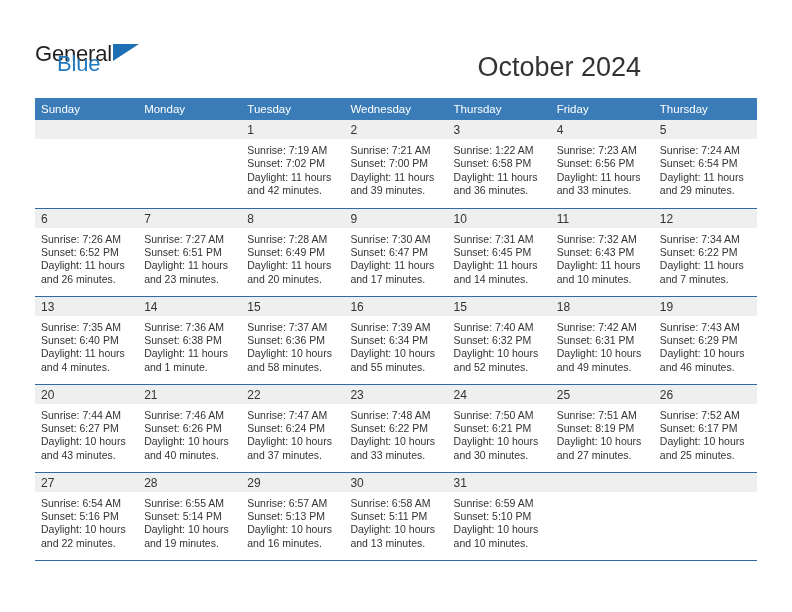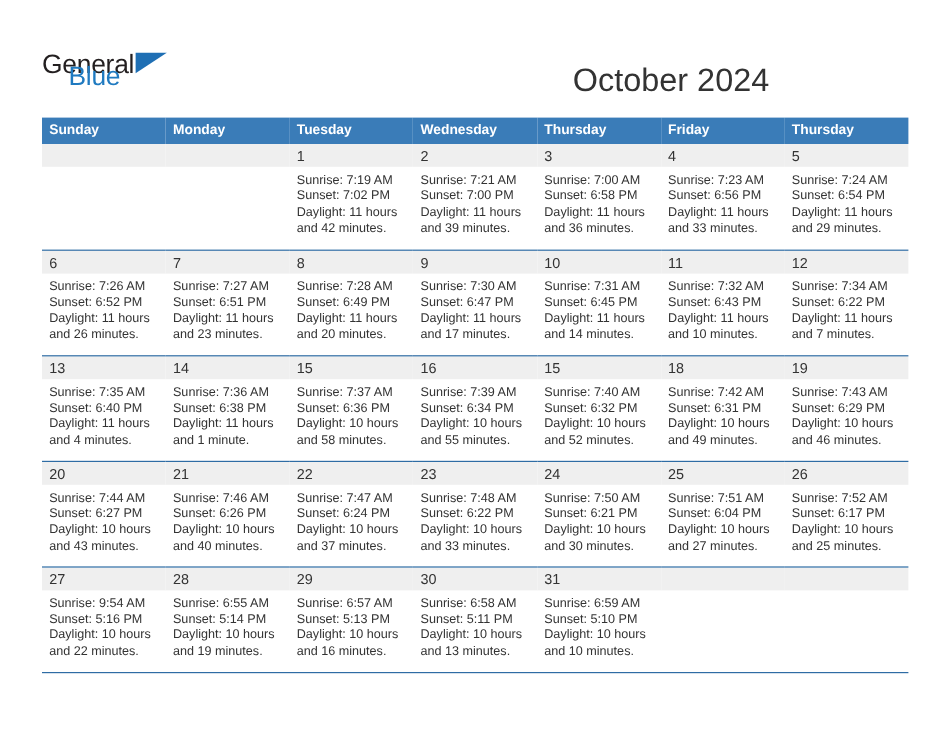--- a/index.html
+++ b/index.html
@@ -84,21 +84,21 @@
   .calendar {
     width: 722px;
     border-collapse: collapse;
     table-layout: fixed;
     margin-top: 9px;
   }
   .calendar th {
     background: #3a7cb8;
     color: #ffffff;
     font-size: 11.5px;
-    font-weight: bold;
+    font-weight: normal;
     text-align: left;
     padding: 5px 0 5px 6px;
     height: 20px;
     box-sizing: border-box;
     border: none;
   }
   .calendar td {
     vertical-align: top;
     padding: 0;
     border-top: 1.6px solid #2e6ca4;
@@ -186,21 +186,21 @@
             <div class="details">
               <div>Sunrise: 7:21 AM</div>
               <div>Sunset: 7:00 PM</div>
               <div>Daylight: 11 hours</div>
               <div>and 39 minutes.</div>
             </div>
           </td>
           <td class="cell">
             <div class="daynum">3</div>
             <div class="details">
-              <div>Sunrise: 7:00 AM</div>
+              <div>Sunrise: 1:22 AM</div>
               <div>Sunset: 6:58 PM</div>
               <div>Daylight: 11 hours</div>
               <div>and 36 minutes.</div>
             </div>
           </td>
           <td class="cell">
             <div class="daynum">4</div>
             <div class="details">
               <div>Sunrise: 7:23 AM</div>
               <div>Sunset: 6:56 PM</div>
@@ -391,40 +391,40 @@
               <div>Sunrise: 7:50 AM</div>
               <div>Sunset: 6:21 PM</div>
               <div>Daylight: 10 hours</div>
               <div>and 30 minutes.</div>
             </div>
           </td>
           <td class="cell">
             <div class="daynum">25</div>
             <div class="details">
               <div>Sunrise: 7:51 AM</div>
-              <div>Sunset: 6:04 PM</div>
+              <div>Sunset: 8:19 PM</div>
               <div>Daylight: 10 hours</div>
               <div>and 27 minutes.</div>
             </div>
           </td>
           <td class="cell">
             <div class="daynum">26</div>
             <div class="details">
               <div>Sunrise: 7:52 AM</div>
               <div>Sunset: 6:17 PM</div>
               <div>Daylight: 10 hours</div>
               <div>and 25 minutes.</div>
             </div>
           </td>
         </tr>
         <tr class="week-row">
           <td class="cell">
             <div class="daynum">27</div>
             <div class="details">
-              <div>Sunrise: 9:54 AM</div>
+              <div>Sunrise: 6:54 AM</div>
               <div>Sunset: 5:16 PM</div>
               <div>Daylight: 10 hours</div>
               <div>and 22 minutes.</div>
             </div>
           </td>
           <td class="cell">
             <div class="daynum">28</div>
             <div class="details">
               <div>Sunrise: 6:55 AM</div>
               <div>Sunset: 5:14 PM</div>

